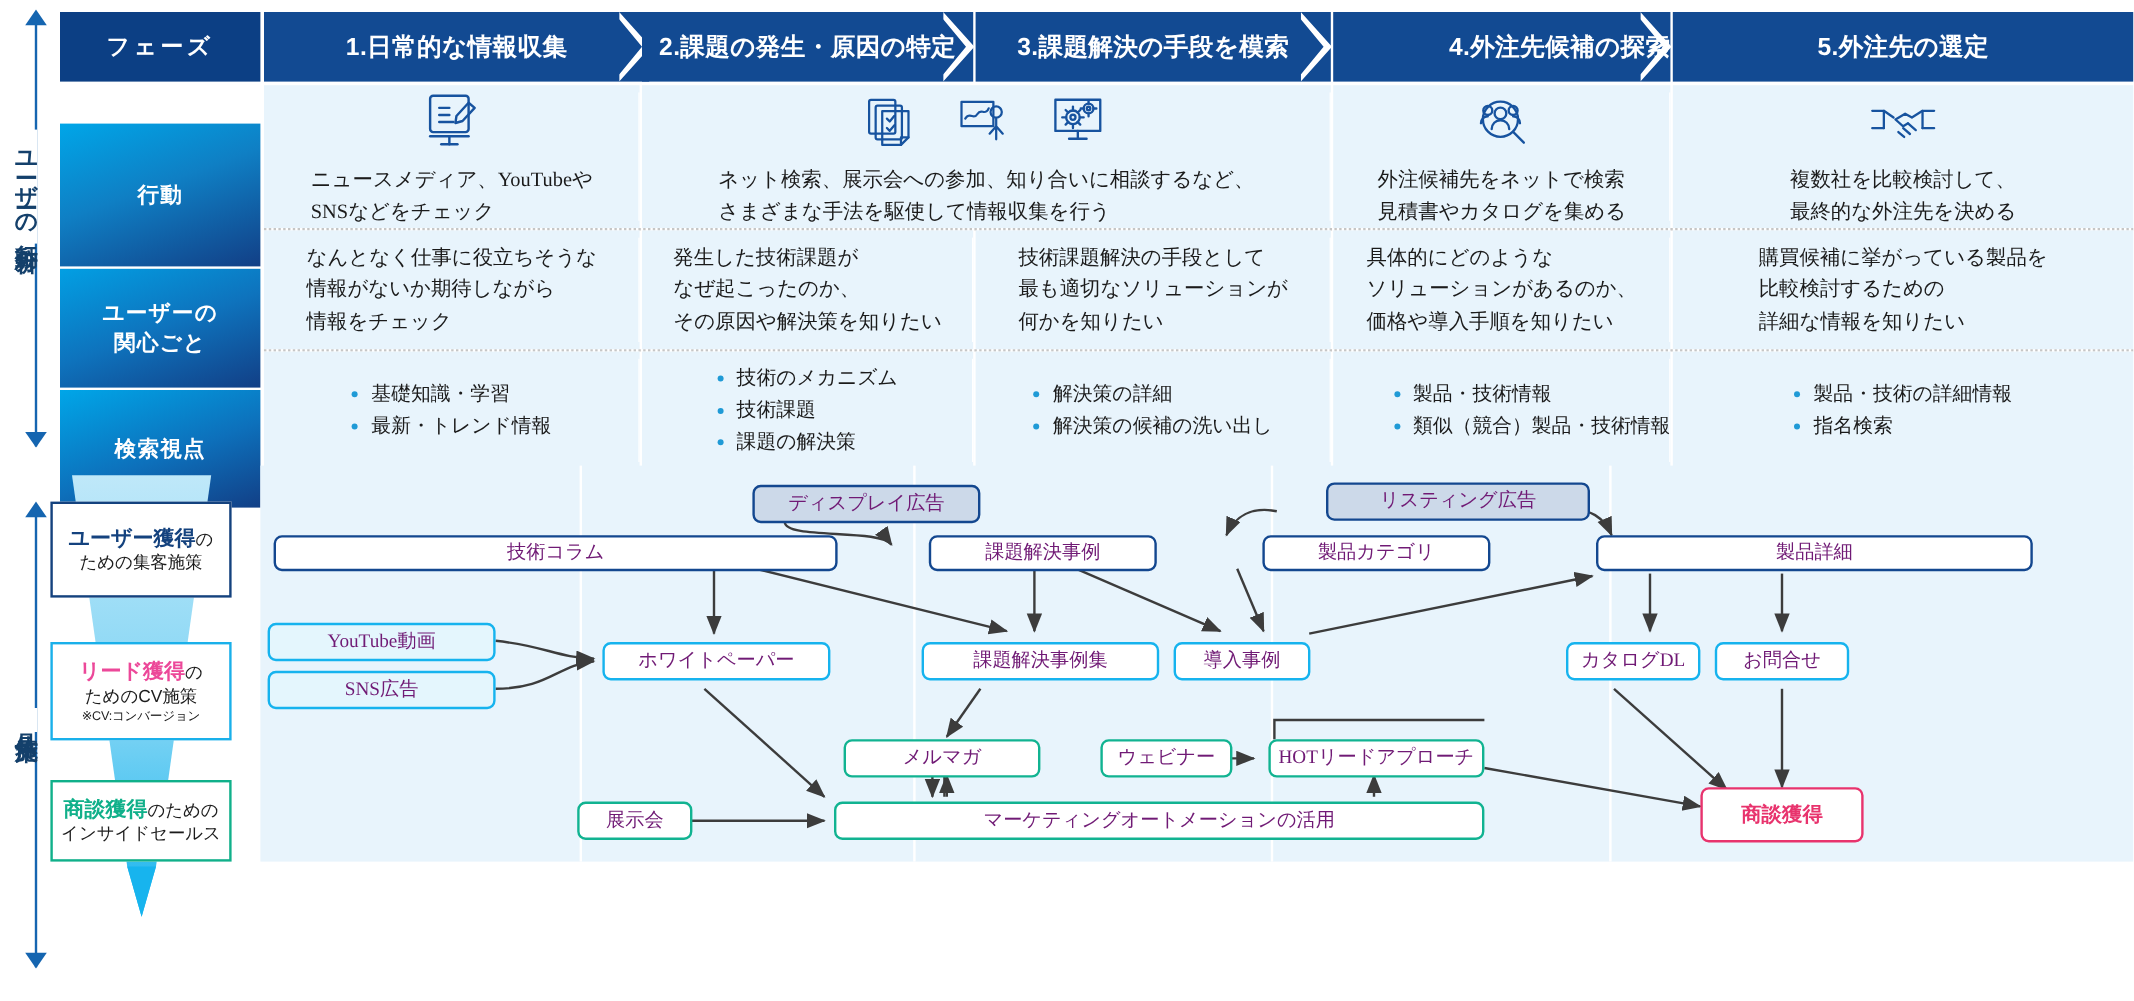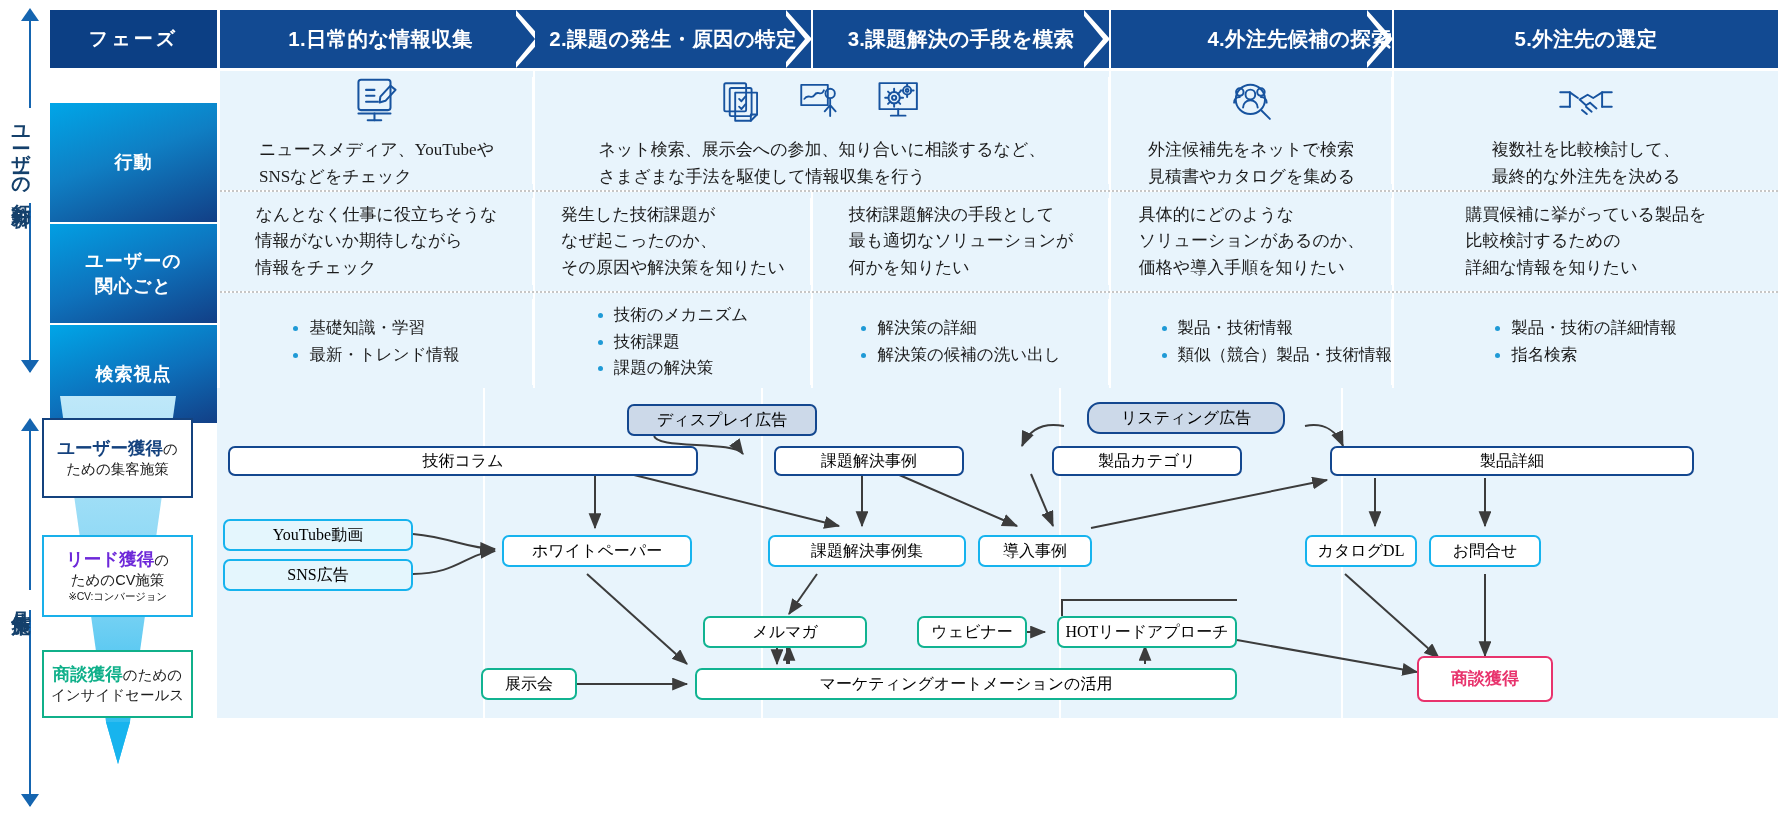--- a/index.html
+++ b/index.html
@@ -104,37 +104,37 @@
     background: #fff; text-align: center;
     display: flex; flex-direction: column; align-items: center; justify-content: center;
     line-height: 1.3;
   }
   .fbox .big { font-weight: 700; font-size: 17.5px; }
   .fbox .sm  { font-size: 14.5px; color: #1b1b1b; }
   .fbox .tiny{ font-size: 10.5px; color: #1b1b1b; letter-spacing: -0.2px; }
   .fb1 { border: 2px solid #14427e; }
   .fb1 .big { color: #14427e; }
   .fb2 { border: 2px solid #19b0ea; }
-  .fb2 .big { color: #6d28d9; }
+  .fb2 .big { color: #ec4899; }
   .fb3 { border: 2px solid #10b08a; }
   .fb3 .big { color: #10b08a; }
 
   
   .flow {
     position: absolute; left: 217px; top: 388px;
     width: 1561px; height: 330px;
     background: #e8f4fc;
   }
   .flow .vdiv { position: absolute; top: 0; bottom: 0; width: 2px; background: #ffffff; }
   .flow svg.edges { position: absolute; left: 0; top: 0; width: 100%; height: 100%; }
 
   .node {
     position: absolute; background: #fff;
     display: flex; align-items: center; justify-content: center;
-    font-size: 16px; color: #000000; border-radius: 7px;
+    font-size: 16px; color: #701a75; border-radius: 7px;
     font-family: "Liberation Serif","DejaVu Serif", serif;
     text-align: center; line-height: 1.2; z-index: 3;
   }
   .n-navy { border: 2px solid #13478f; }
   .n-cyan { border: 2px solid #16b3ee; background: #e4f6fd; }
   .n-cyan-w { border: 2px solid #16b3ee; background: #fff; }
   .n-green { border: 2px solid #11b391; background: #fff; }
   .n-ad   { border: 2px solid #13478f; background: #ccd9e9; }
   .n-goal { border: 2px solid #e8336d; background: #fff; color: #e8336d; font-weight: 700; font-size: 17px; }
 </style>
@@ -458,21 +458,21 @@
         <path d="M570,254 L570,276"></path>
       </g>
       <g stroke="#3c3c3c" stroke-width="2" fill="none" marker-end="url(#ah)">
         <path d="M572,276 L572,258"></path>
       </g>
     </svg>
 
     <div class="node n-ad" style="left:410px; top:16px; width:190px; height:32px;">
       <span>ディスプレイ広告</span>
     </div>
-    <div class="node n-ad" style="left:870px; top:14px; width:198px; height:32px;border-radius:13px;">
+    <div class="node n-ad" style="left:888px; top:14px; width:220px; height:32px;">
       <span>リスティング広告</span>
     </div>
 
     <div class="node n-navy" style="left:11px; top:58px; width:470px; height:30px;">
       <span>技術コラム</span>
     </div>
     <div class="node n-navy" style="left:557px; top:58px; width:190px; height:30px;">
       <span>課題解決事例</span>
     </div>
     <div class="node n-navy" style="left:835px; top:58px; width:190px; height:30px;">

